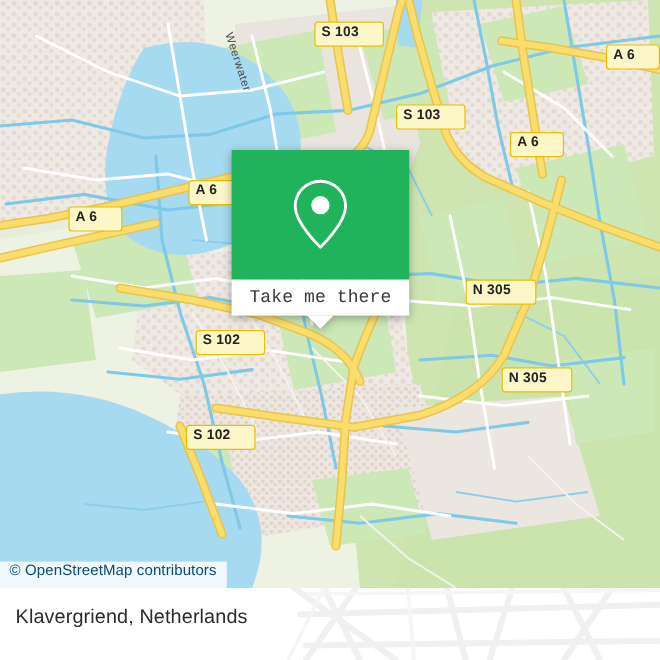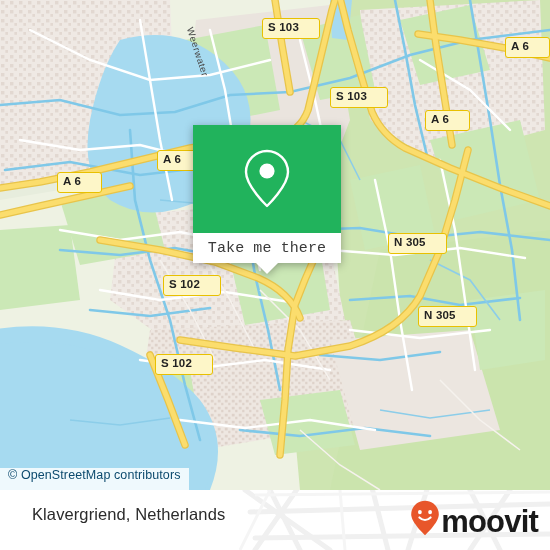--- a/index.html
+++ b/index.html
@@ -119,21 +119,21 @@
     background: #ffffff;
     overflow: hidden;
     z-index: 50;
   }
   #footer-bg {
     position: absolute; left: 0; top: 0;
     width: 550px; height: 60px;
   }
   #footer-title {
     position: absolute;
-    left: 32px;
+    left: 13px;
     top: 0;
     height: 48px;
     display: flex;
     align-items: center;
     font-size: 16.5px;
     color: #2b2b2b;
     letter-spacing: 0.1px;
     z-index: 3;
   }
   #brand {
@@ -347,27 +347,15 @@
       </g>
       <g stroke="#f5f5f5" stroke-width="3" fill="none">
         <path d="M255,5 L550,2"></path>
         <path d="M340,0 L345,60"></path>
         <path d="M270,0 L240,60"></path>
       </g>
     </svg>
     <div id="footer-title">
       <span>Klavergriend, Netherlands</span>
     </div>
-    <div id="brand">
-      <span>
-        <svg width="30" height="36" viewBox="0 0 30 36" aria-hidden="true">
-          <path d="M15 0.8 C7.3 0.8 1.2 6.9 1.2 14.5 C1.2 22.6 15 35.2 15 35.2
-                   C15 35.2 28.8 22.6 28.8 14.5 C28.8 6.9 22.7 0.8 15 0.8 Z" fill="#e8562a"></path>
-          <ellipse cx="9.9" cy="12.1" rx="1.9" ry="2.2" fill="#ffffff"></ellipse>
-          <ellipse cx="20.1" cy="12.1" rx="1.9" ry="2.2" fill="#ffffff"></ellipse>
-          <path d="M9.4 17.4 Q15 22.6 20.6 17.4" fill="none" stroke="#ffffff" stroke-width="2.1" stroke-linecap="round"></path>
-        </svg>
-      </span>
-      <span id="brand-name">moovit</span>
-    </div>
   </div>
 
 </div>
 
 </body></html>

